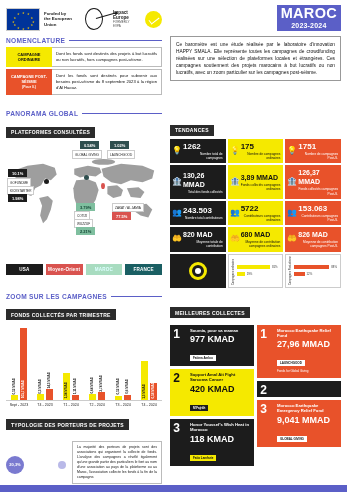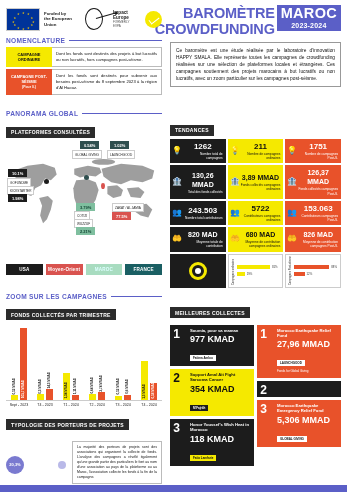--- a/index.html
+++ b/index.html
@@ -134,21 +134,21 @@
 
   
   .tend-grid { display: grid; grid-template-columns: 1fr 1fr 1fr; gap: 2px; margin-top: 3px; }
   .tcell {
     position: relative; padding: 3px 3px 3px 13px; min-height: 20px;
     display: flex; flex-direction: column; justify-content: center;
   }
   .tcell.black { background: #1c1c1c; color: #fff; }
   .tcell.yellow { background: #F5E900; color: #111; }
   .tcell.red { background: #E8522A; color: #fff; }
-  .tnum { font-size: 8px; font-weight: bold; text-align: center; line-height: 9px; }
+  .tnum { font-size: 8px; font-weight: bold; text-align: left; line-height: 9px; }
   .tnum.sm { font-size: 7px; }
   .tlabel { font-size: 3.2px; line-height: 4.2px; text-align: right; margin-top: 1px; }
   .ticon {
     position: absolute; left: 2.5px; top: 50%; transform: translateY(-50%);
     font-size: 8px; line-height: 1;
   }
 
   
   .tend-bottom { display: grid; grid-template-columns: 1fr 1fr 1fr; gap: 2px; margin-top: 2px; }
   .donut-cell {
@@ -298,24 +298,20 @@
         <div class="nom-key orange">
           <span>CAMPAGNE POST-SÉISME</span>
           <span class="small">(Pour 0.)</span>
         </div>
         <div class="nom-val">Dont les fonds sont destinés pour subvenir aux besoins post-séisme du 8 septembre 2023 à la région d'Al Haouz.</div>
       </div>
     </div>
 
     <div class="top-right">
       <div class="title-wrap">
-        <div class="title-words">
-          <div class="t-line">BAROMÈTRE</div>
-          <div class="t-line">CROWDFUNDING</div>
-        </div>
         <div class="maroc-box">
           <div class="maroc-big">MAROC</div>
           <div class="maroc-years">2023-2024</div>
         </div>
       </div>
       <div class="intro-box">Ce baromètre est une étude réalisée par le laboratoire d'innovation HAPPY SMALA. Elle représente toutes les campagnes de crowdfunding réalisées sur une sélection de plateformes locales et étrangères. Ces campagnes soutiennent des projets marocains à but lucratifs ou non lucratifs, avec un zoom particulier sur les campagnes post-séisme.</div>
     </div>
   </div>
 
   <div class="mid">
@@ -379,21 +375,21 @@
       <div class="chip">TENDANCES</div>
 
       <div class="tend-grid">
         <div class="tcell black">
           <span class="ticon">💡</span>
           <div class="tnum">1262</div>
           <div class="tlabel">Nombre total de campagnes</div>
         </div>
         <div class="tcell yellow">
           <span class="ticon">💡</span>
-          <div class="tnum">211</div>
+          <div class="tnum">175</div>
           <div class="tlabel">Nombre de campagnes ordinaires</div>
         </div>
         <div class="tcell red">
           <span class="ticon">💡</span>
           <div class="tnum">1751</div>
           <div class="tlabel">Nombre de campagnes Post-S.</div>
         </div>
 
         <div class="tcell black">
           <span class="ticon">🏦</span>
@@ -585,21 +581,21 @@
             <div class="mc-body">
               <div class="mc-title">Soumia, pour sa maman</div>
               <div class="mc-amt">977 KMAD</div>
               <div class="mc-plat tag-light">Fatima Amlou</div>
             </div>
           </div>
           <div class="mc-item mc yellow">
             <div class="mc-rank">2</div>
             <div class="mc-body">
               <div class="mc-title">Support Amal Ait Fight Sarcoma Cancer</div>
-              <div class="mc-amt">354 KMAD</div>
+              <div class="mc-amt">420 KMAD</div>
               <div class="mc-plat tag-dark">M'Fajrith</div>
             </div>
           </div>
           <div class="mc-item mc black">
             <div class="mc-rank">3</div>
             <div class="mc-body">
               <div class="mc-title">Honor Youssef's Wish Heat in Morocco</div>
               <div class="mc-amt">118 KMAD</div>
               <div class="mc-plat tag-yellow">Fatia Lamfarie</div>
             </div>
@@ -616,21 +612,21 @@
               <div class="mc-title" style="font-size:3px;font-weight:normal;margin-top:1px;">Fonds for Global Giving</div>
             </div>
           </div>
           <div class="mc-item mc black">
             <div class="mc-rank">2</div>
           </div>
           <div class="mc-item mc red">
             <div class="mc-rank">3</div>
             <div class="mc-body">
               <div class="mc-title">Morocco Earthquake Emergency Relief Fund</div>
-              <div class="mc-amt">5,306 MMAD</div>
+              <div class="mc-amt">9,041 MMAD</div>
               <div class="mc-plat tag-light">GLOBAL GIVING</div>
             </div>
           </div>
         </div>
 
       </div>
     </div>
   </div>
 
   <div class="footer-bar"></div>

